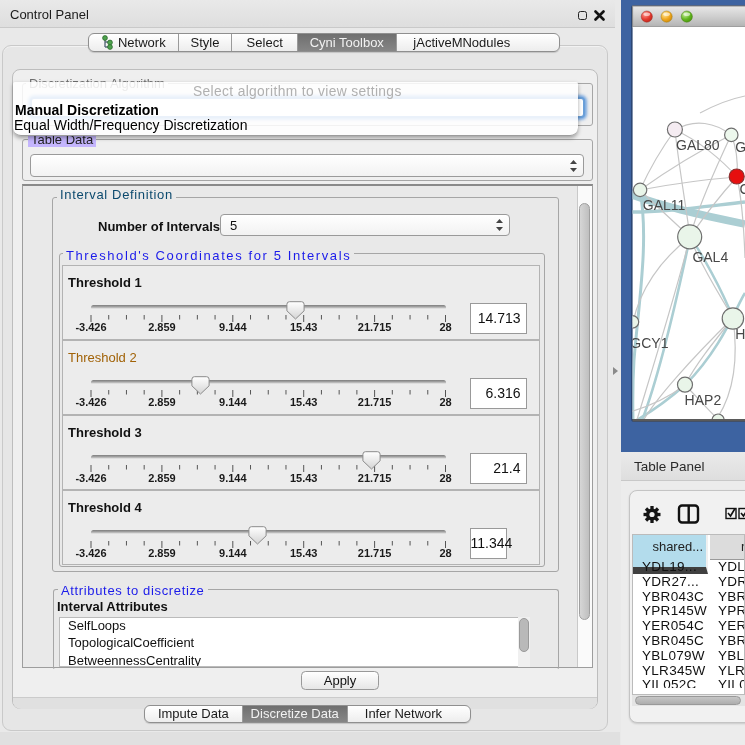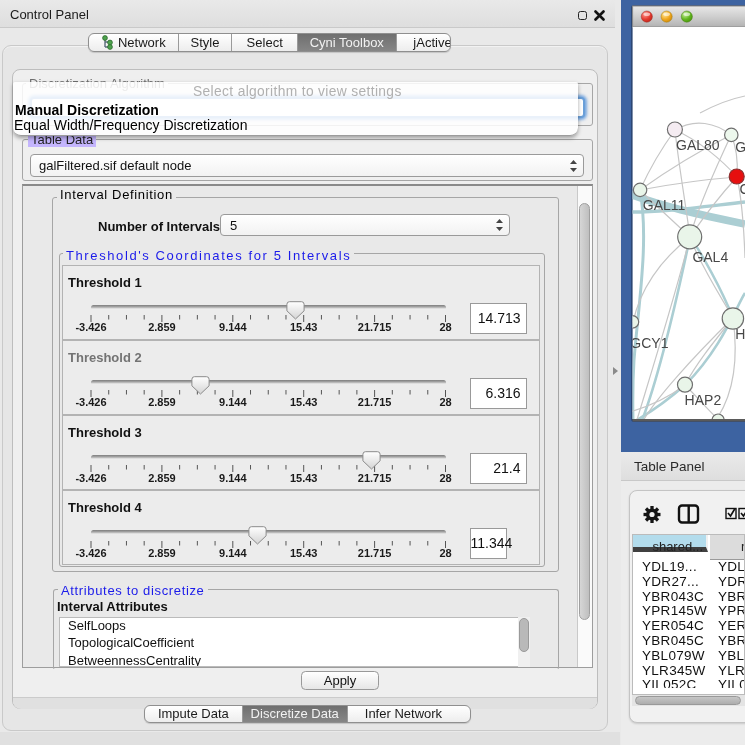--- a/index.html
+++ b/index.html
@@ -23,21 +23,21 @@
 <div class="abs" style="left:578px; top:11px; width:9px; height:9px; border:1.5px solid #222; border-radius:2.5px;"></div>
 <svg class="abs" style="left:594px; top:10px;" width="11" height="11" viewBox="0 0 11 11">
     <path d="M1.5 1.5 L9.5 9.5 M9.5 1.5 L1.5 9.5" stroke="#111" stroke-width="2.6" stroke-linecap="round"></path>
   </svg>
 
 <div class="abs" style="left:2px; top:45px; width:606px; height:686px; background:#e6e6e6; border:1px solid #c9c9c9; border-radius:9px; box-shadow:inset 0 1px 0 #f2f2f2;"></div>
 
 <div class="abs" style="left:12px; top:69px; width:586px; height:640px; background:#efefef; border:1px solid #bdbdbd; border-radius:8px;"></div>
 <div class="abs" style="left:13px; top:697px; width:584px; height:11.5px; background:#e0e0e0; border-top:1px solid #cbcbcb; border-radius:0 0 8px 8px;"></div>
 
-<div class="tabbar" style="left:88px; top:33px; width:363px;text-align:right;">
+<div class="tabbar" style="left:88px; top:33px; width:472px;text-align:right;">
   <div class="tab" style="width:89.6px;">
     <svg width="13" height="15" viewBox="0 0 13 15" style="margin-right:4px;">
       <path d="M4 3 L4 12 M4 7 L8 7 M4 12 L8 12" stroke="#5a6b7a" stroke-width="1.4" fill="none"></path>
       <circle cx="4" cy="3" r="2.4" fill="#4da24d" stroke="#2d6b2d" stroke-width="0.8"></circle>
       <circle cx="9" cy="7.5" r="2.4" fill="#4da24d" stroke="#2d6b2d" stroke-width="0.8"></circle>
       <circle cx="9" cy="12" r="2.4" fill="#4da24d" stroke="#2d6b2d" stroke-width="0.8"></circle>
     </svg>
     Network
   </div>
   <div class="tab" style="width:53.8px;">Style</div>
@@ -46,34 +46,33 @@
   <div class="tab" style="width:130.4px;">jActiveMNodules</div>
 </div>
 
 <div class="grp" style="left:22px; top:83px; width:571px; height:43px; background:#efefef;"></div>
 <div class="grpTitle" style="left:26px; top:77px; color:#6e6e6e; background:#efefef;">Discretization Algorithm</div>
 <div class="abs" style="left:30px; top:97px; width:555px; height:21px; background:#fff; border:2px solid #6a9fd8; border-radius:4px; box-shadow:0 0 3px 2px rgba(90,150,220,0.8);"></div>
 
 <div class="grp" style="left:22px; top:139px; width:571px; height:42px; background:#efefef;"></div>
 <div class="grpTitle" style="left:28px; top:133px; color:#222; background:#c4b5fd;">Table Data</div>
 <div class="combo" style="left:30px; top:154px; width:554px; height:23px;">
-  <span style="position:absolute; left:8px; top:3px;">galFiltered.sif default node</span>
   <svg class="arr" viewBox="0 0 9 14">
       <path d="M4.5 1 L8 5 L1 5 Z M4.5 13 L1 9 L8 9 Z" fill="#444"></path>
     </svg>
 </div>
 
 <div class="abs" style="left:22px; top:184px; width:571px; height:484px; background:#e9e9e9; border:1px solid #9d9d9d; border-top:2px solid #8a8a8a; overflow:hidden;">
 </div>
 
 <div class="abs" style="left:577px; top:186px; width:15px; height:481px; background:#fafafa; border-left:1px solid #c9c9c9;"></div>
 <div class="abs" style="left:579px; top:203px; width:11px; height:417px; background:linear-gradient(90deg,#d6d6d6,#bfbfbf); border:1px solid #9f9f9f; border-radius:6px;"></div>
 
 <div class="grp" style="left:52px; top:196.5px; width:507px; height:375.5px;"></div>
-<div class="grpTitle" style="left:57px; top:187.5px; color:#000000; background:#e9e9e9; letter-spacing:0.65px;">Interval Definition</div>
+<div class="grpTitle" style="left:57px; top:187.5px; color:#0c4a6e; background:#e9e9e9; letter-spacing:0.65px;">Interval Definition</div>
 
 <div class="abs" style="left:98px; top:219px; font-size:13px; font-weight:bold; color:#111;">Number of Intervals</div>
 <div class="combo" style="left:220px; top:214px; width:290px; height:22px;">
   <span style="position:absolute; left:9px; top:3px;">5</span>
   <svg class="arr" viewBox="0 0 9 14">
       <path d="M4.5 1 L8 5 L1 5 Z M4.5 13 L1 9 L8 9 Z" fill="#444"></path>
     </svg>
 </div>
 
 <div class="grp" style="left:58.5px; top:253px; width:486.3px; height:313.5px;"></div>
@@ -115,21 +114,21 @@
     <defs>
       <linearGradient id="th0" x1="0" y1="0" x2="0" y2="1">
         <stop offset="0" stop-color="#ffffff"></stop>
         <stop offset="1" stop-color="#d4d4d4"></stop>
       </linearGradient>
     </defs>
     <path d="M3.5 0.7 L15.5 0.7 A2.6 2.6 0 0 1 18.1 3.3 L18.1 9.8 L9.5 18 L0.9 9.8 L0.9 3.3 A2.6 2.6 0 0 1 3.5 0.7 Z" fill="url(#th0)" stroke="#8a8a8a" stroke-width="1"></path>
   </svg>
 <div class="abs" style="left:469.5px; top:302.7px; width:57px; height:31px; background:#fff; border:1px solid #999; font-size:14px; color:#111; text-align:right; line-height:29px; padding-right:5px;">14.713</div>
 <div class="abs" style="left:61.6px; top:339.9px; width:478px; height:75.1px; background:#ececec; border:1px solid #b3b3b3;"></div>
-<div class="abs" style="left:68px; top:349.9px; font-size:13px; font-weight:bold; color:#737373;">Threshold 2</div>
+<div class="abs" style="left:68px; top:349.9px; font-size:13px; font-weight:normal; color:#a16207;">Threshold 2</div>
 <div class="abs" style="left:91px; top:380.2px; width:354.5px; height:5px; background:linear-gradient(#7d7d7d 0%,#a8a8a8 40%,#dedede 70%,#f4f4f4 100%); border-radius:2.5px;"></div>
 <svg class="abs" style="left:0; top:390.29999999999995px;" width="560" height="10" viewBox="0 0 560 10">
     <line x1="91" y1="0" x2="91" y2="7" stroke="#555" stroke-width="1"></line>
     <line x1="108.725" y1="0" x2="108.725" y2="4.5" stroke="#555" stroke-width="1"></line>
     <line x1="126.45" y1="0" x2="126.45" y2="4.5" stroke="#555" stroke-width="1"></line>
     <line x1="144.175" y1="0" x2="144.175" y2="4.5" stroke="#555" stroke-width="1"></line>
     <line x1="161.9" y1="0" x2="161.9" y2="7" stroke="#555" stroke-width="1"></line>
     <line x1="179.625" y1="0" x2="179.625" y2="4.5" stroke="#555" stroke-width="1"></line>
     <line x1="197.35" y1="0" x2="197.35" y2="4.5" stroke="#555" stroke-width="1"></line>
     <line x1="215.075" y1="0" x2="215.075" y2="4.5" stroke="#555" stroke-width="1"></line>
@@ -397,21 +396,21 @@
   <rect x="46.5" y="2.5" width="2.4" height="17" fill="#111"></rect>
   <g stroke="#111" stroke-width="1.4" fill="none">
     <rect x="85" y="5.5" width="10" height="10"></rect>
     <path d="M87 10 L89.5 13 L94 5.5" stroke-width="1.6"></path>
     <rect x="98" y="5.5" width="10" height="10"></rect>
     <path d="M100 10 L102.5 13 L107 5.5" stroke-width="1.6"></path>
   </g>
 </svg>
 
 <div class="abs" style="left:632px; top:534px; width:113px; height:161px; background:#fff; border:1px solid #bbb; border-bottom:none; overflow:hidden;">
-  <div style="position:absolute; left:0; top:0; width:75px; height:17px; background:#b3dcec; border-right:2px solid #f0f0f0; border-bottom:5px solid #404040; font-size:13px; color:#222; text-align:right; padding-right:3px; line-height:24px;">shared...</div>
+  <div style="position:absolute; left:0; top:0; width:75px; height:39px; background:#b3dcec; border-right:2px solid #f0f0f0; border-bottom:7px solid #404040; font-size:13px; color:#222; text-align:right; padding-right:3px; line-height:24px;">shared...</div>
   <div style="position:absolute; left:77px; top:0; width:40px; height:25px; background:#dcdcdc; border-bottom:1px solid #9a9a9a; font-size:13px; color:#222; padding-left:31px; line-height:24px;">n</div>
   <div style="position:absolute; left:0; top:25px; font-size:13.5px; letter-spacing:0.3px; color:#111; line-height:14.8px;">
     <div style="position:absolute; left:9px; width:70px;">YDL19...<br>YDR27...<br>YBR043C<br>YPR145W<br>YER054C<br>YBR045C<br>YBL079W<br>YLR345W<br>YIL052C</div>
     <div style="position:absolute; left:85px; width:45px;">YDL1...<br>YDR2...<br>YBR0...<br>YPR1...<br>YER0...<br>YBR0...<br>YBL0...<br>YLR3...<br>YIL0...</div>
   </div>
 </div>
 <div class="abs" style="left:633px; top:687.5px; width:111px; height:7px; background:#fff;"></div>
 
 <div class="abs" style="left:632px; top:694px; width:113px; height:12px; background:#e4e4e4; border-top:1px solid #bbb;"></div>
 <div class="abs" style="left:635px; top:696px; width:106px; height:9px; background:linear-gradient(#c6c6c6,#adadad); border:1px solid #999; border-radius:5px;"></div>

